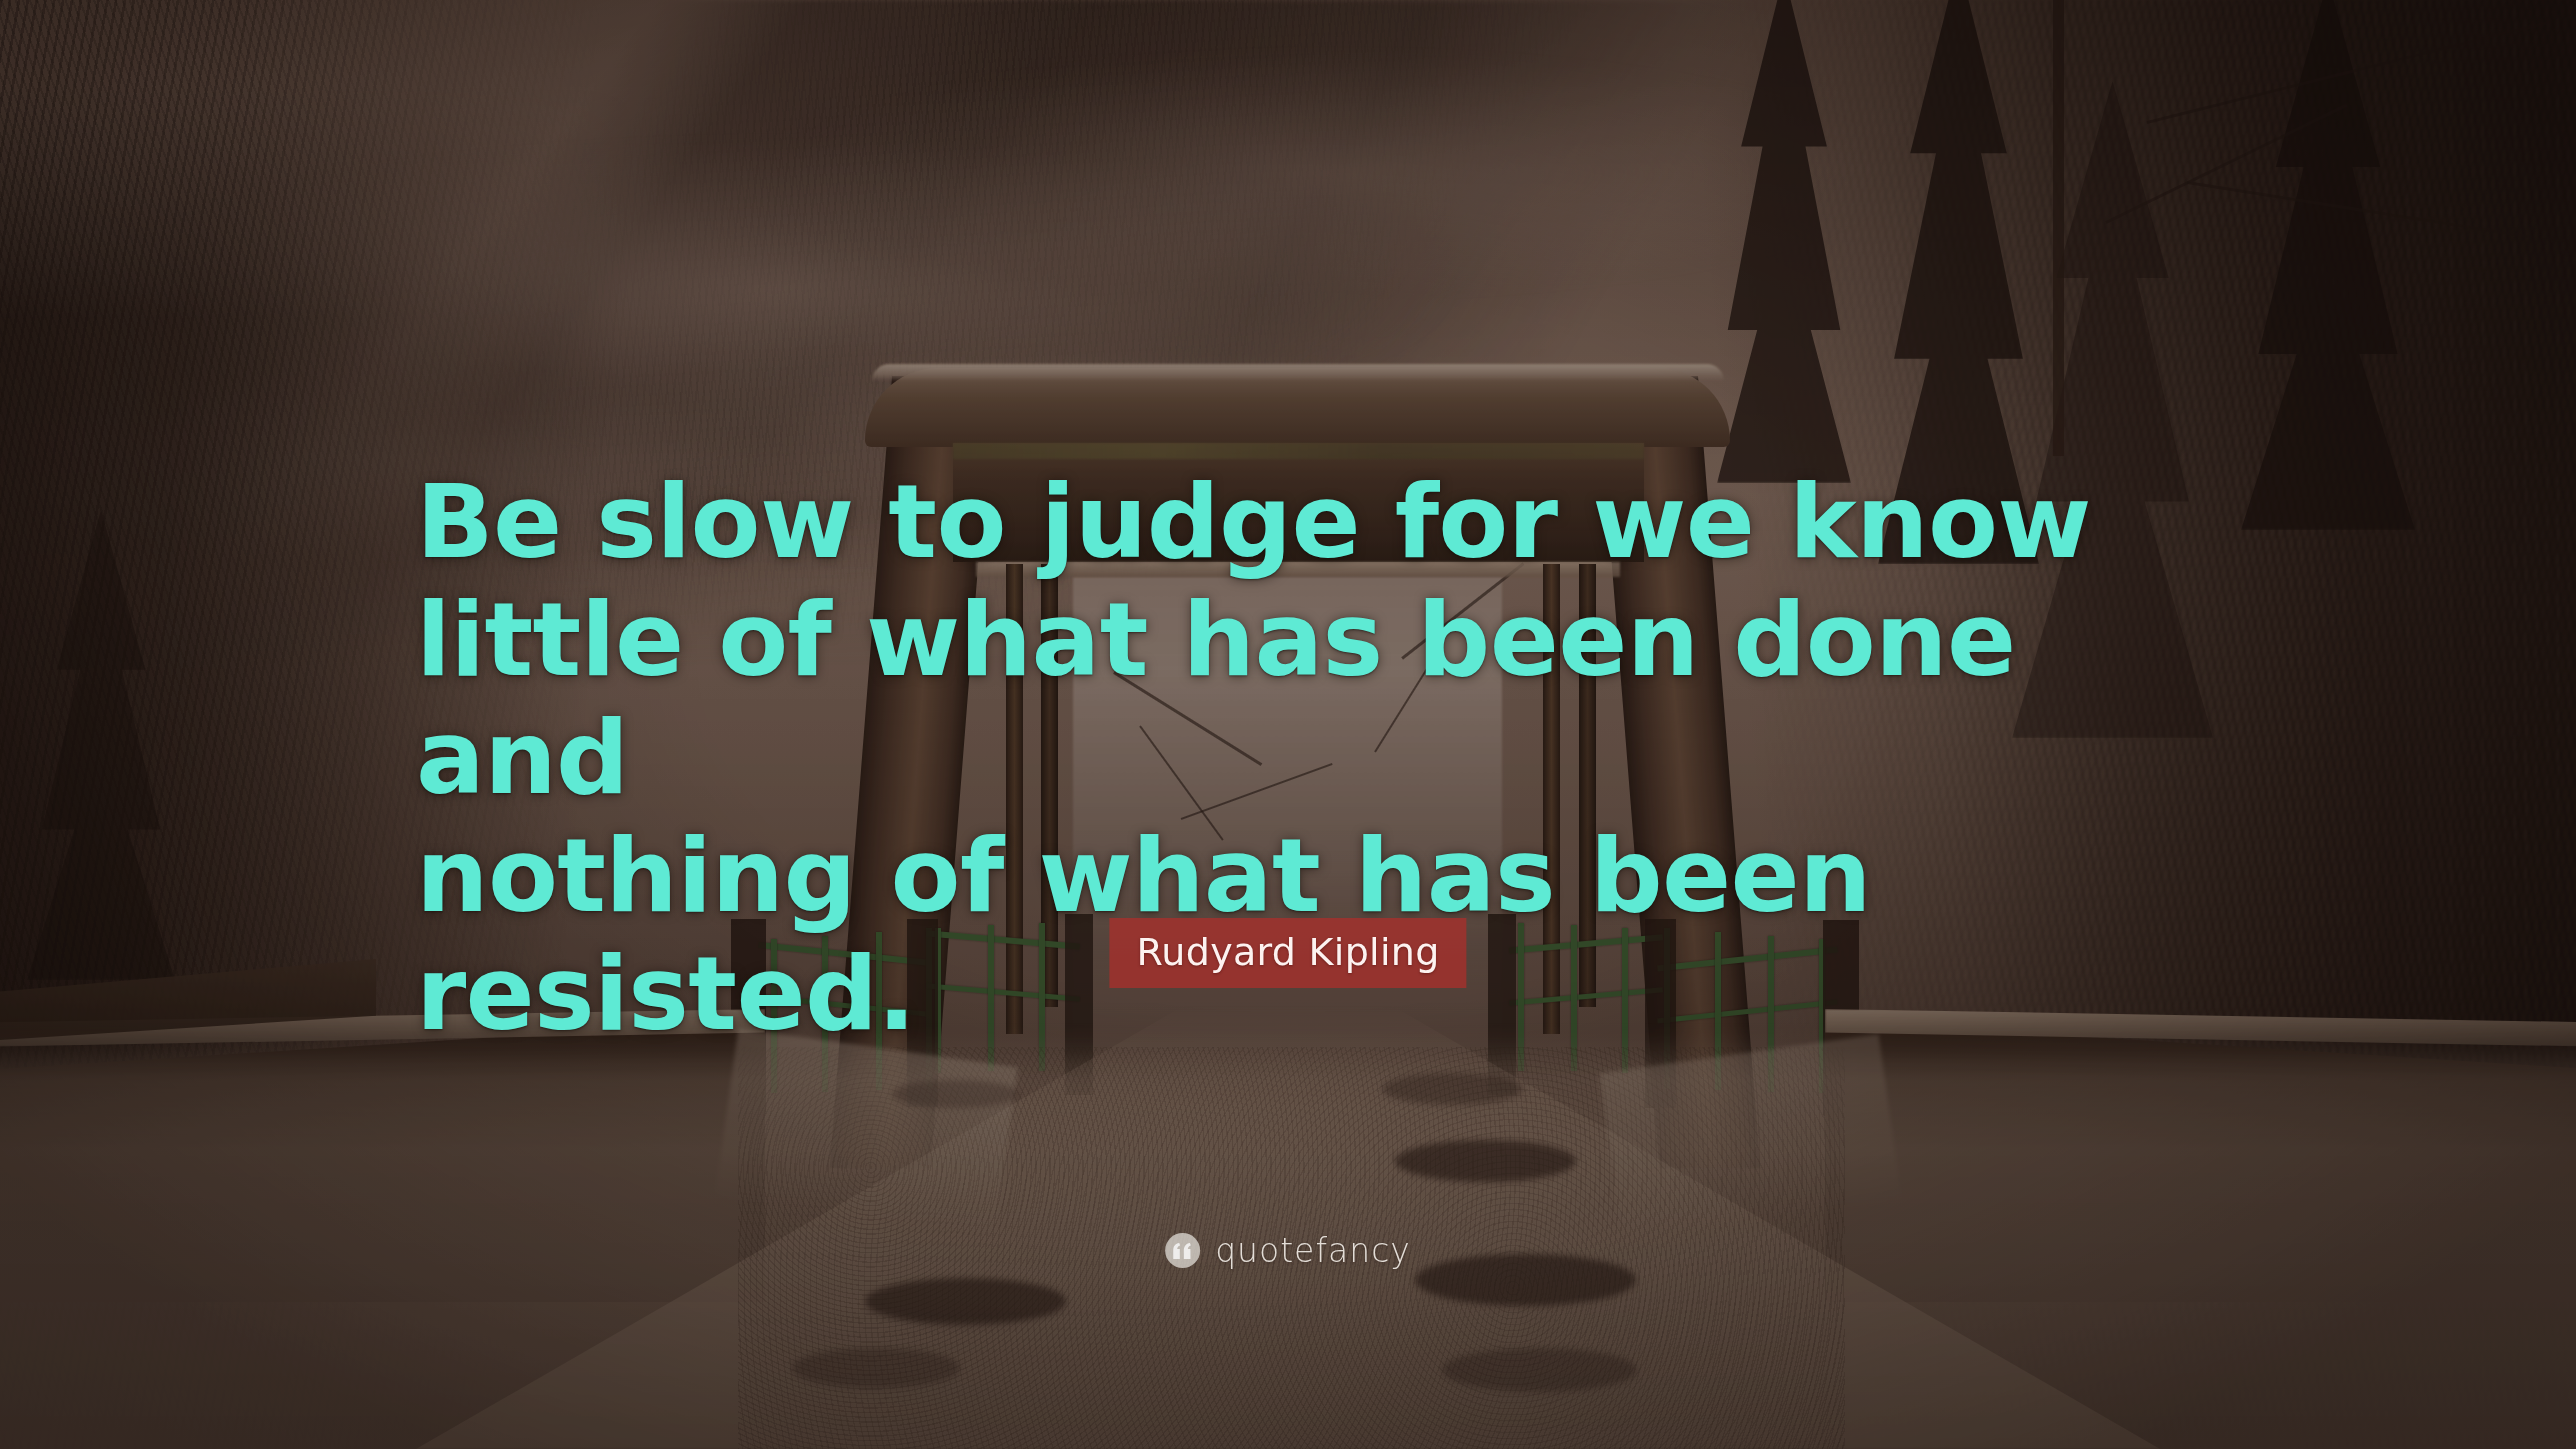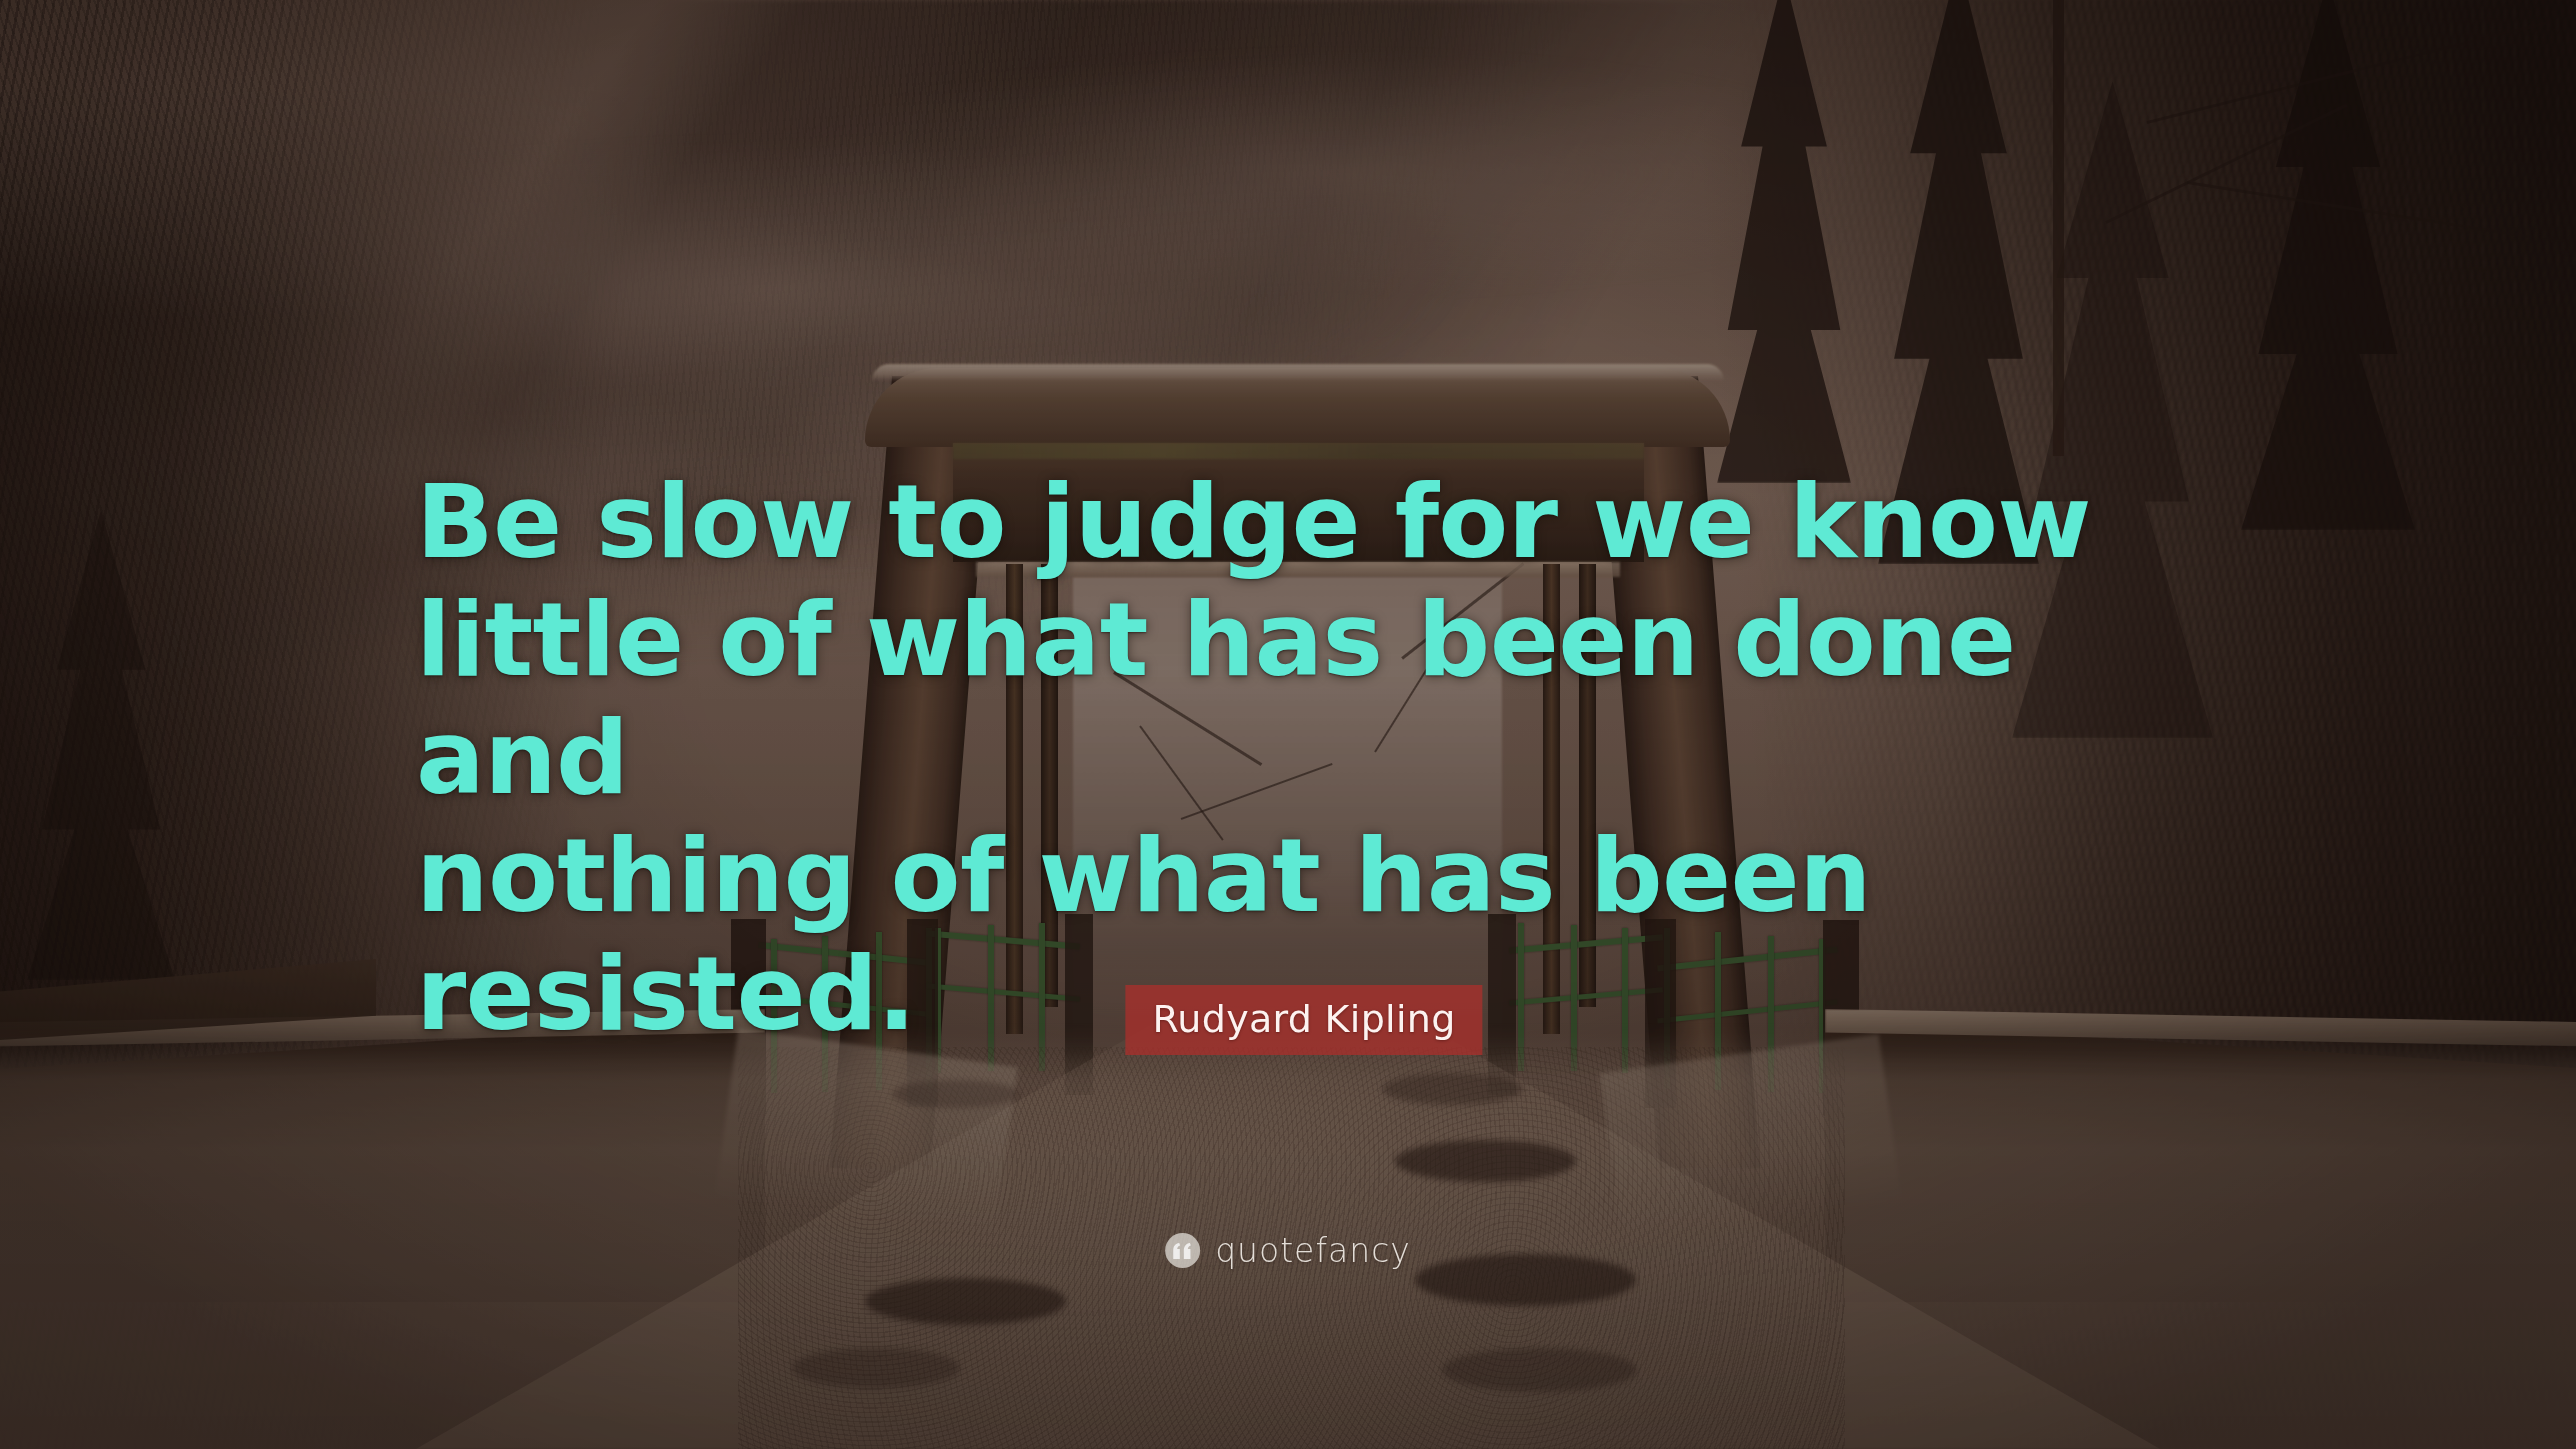--- a/index.html
+++ b/index.html
@@ -168,21 +168,21 @@
     color:#5eead4;
     font-family:"DejaVu Sans","Liberation Sans",sans-serif;
     font-weight:700;
     font-size:102px;
     line-height:118px;
     letter-spacing:-0.7px;
     text-shadow:0 1.3px 10.7px rgba(20,12,8,.55), 0 0.7px 2px rgba(20,12,8,.5);
     white-space:pre-line;
   }
 
-  #authorWrap{position:absolute;left:50%;top:985px;transform:translateX(-50%);margin-left:16px;}
+  #authorWrap{position:absolute;left:50%;top:918px;transform:translateX(-50%);}
   #author{
     display:inline-block;
     background:rgba(168,48,44,.78);
     color:#fdf2f0;
     font-family:"DejaVu Sans","Liberation Sans",sans-serif;
     font-weight:400;
     font-size:38px;
     line-height:1;
     padding:14.8px 27px 17.4px 27px;
     letter-spacing:0.3px;

